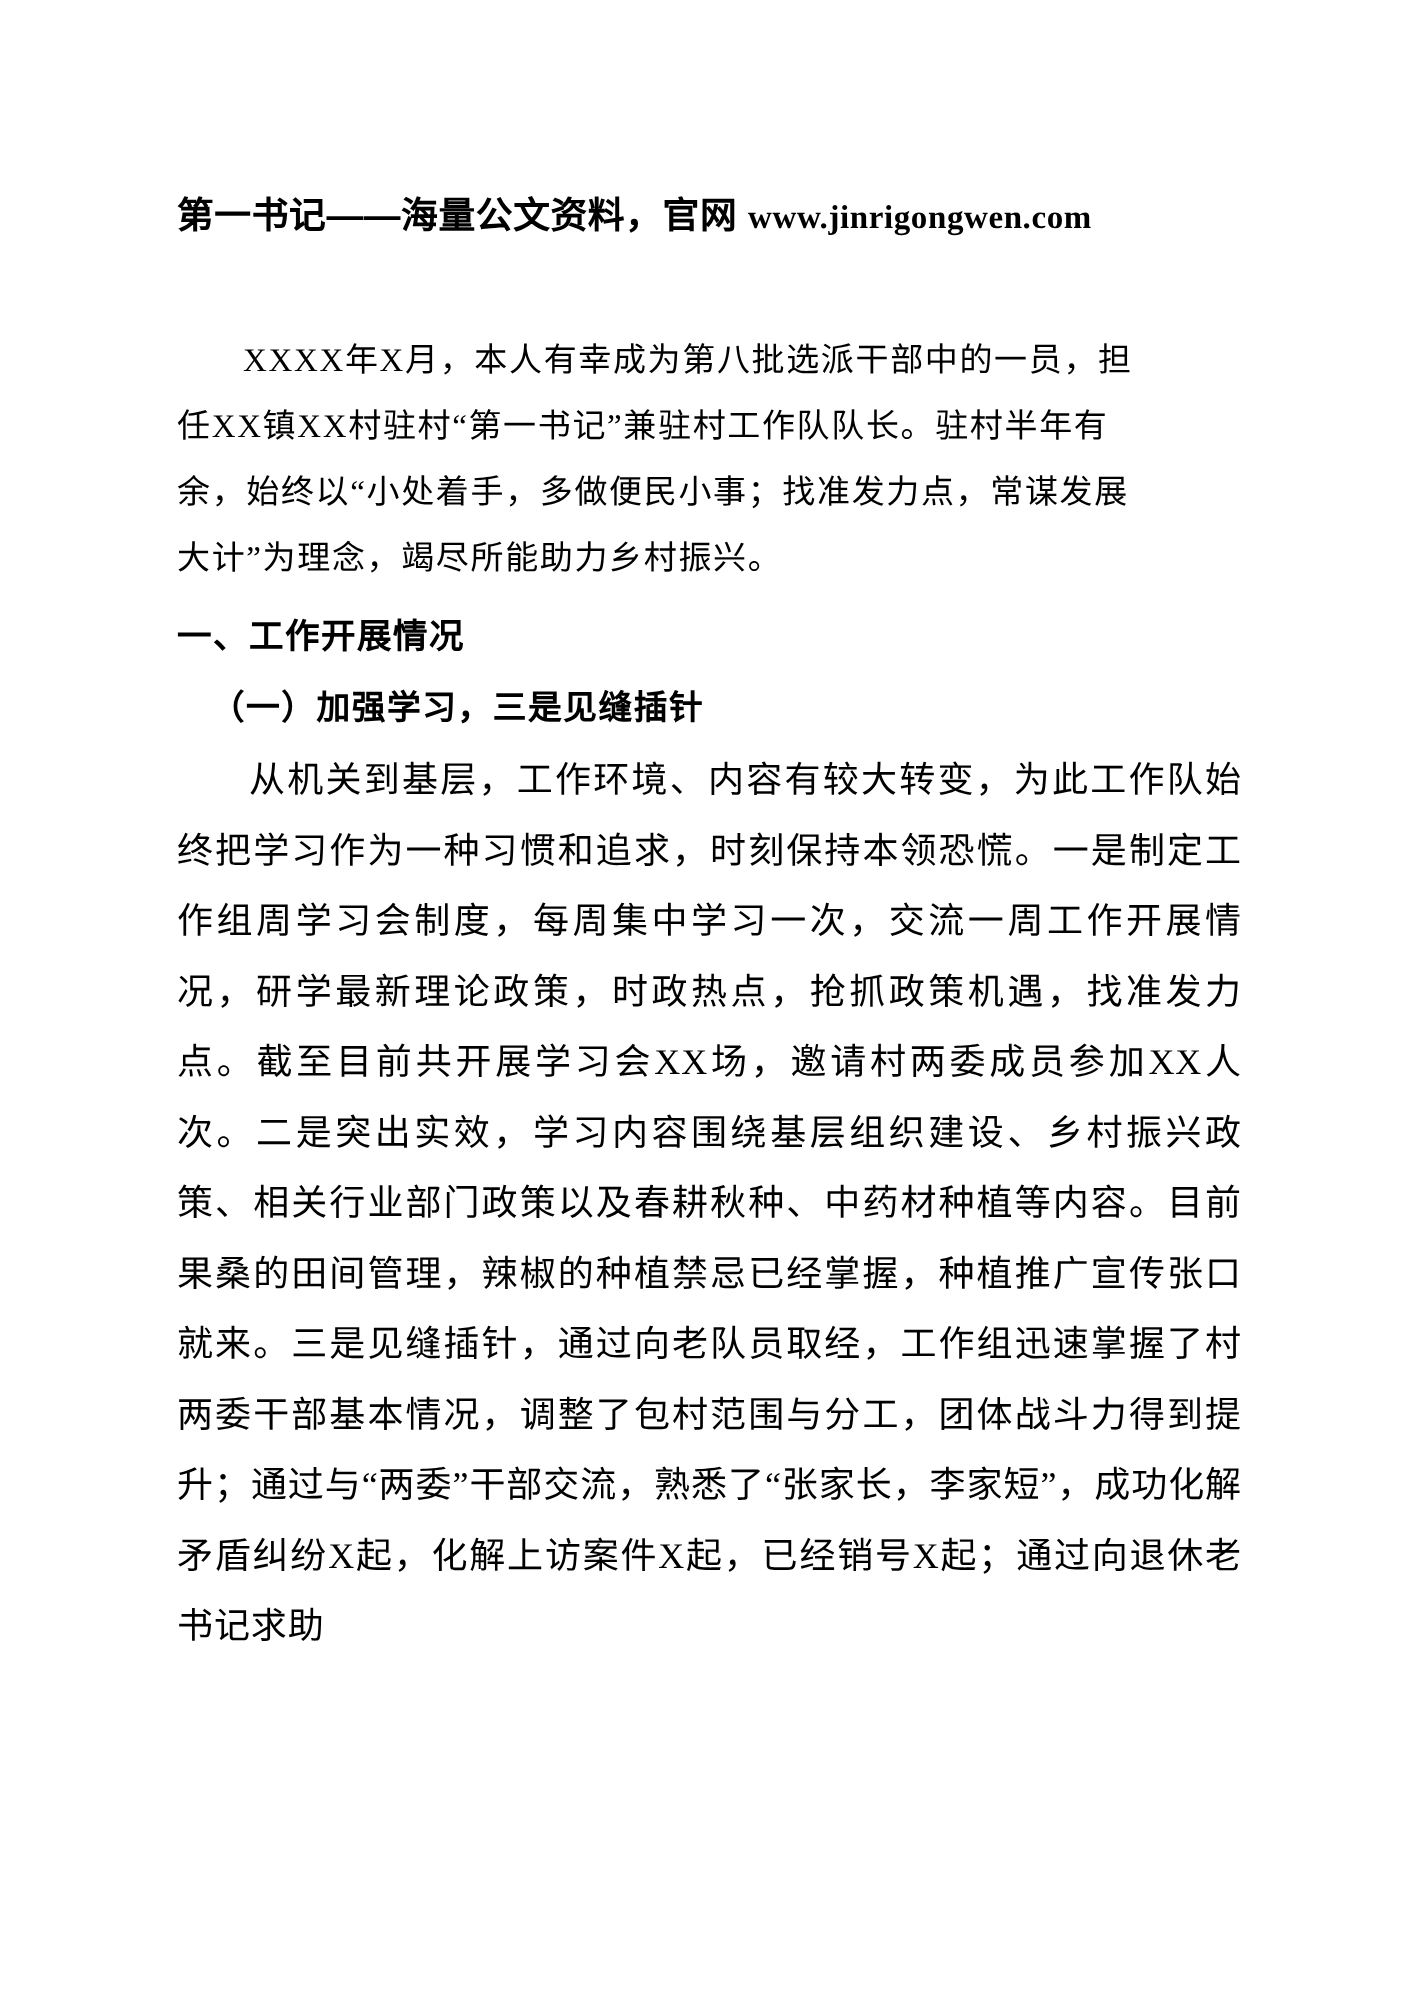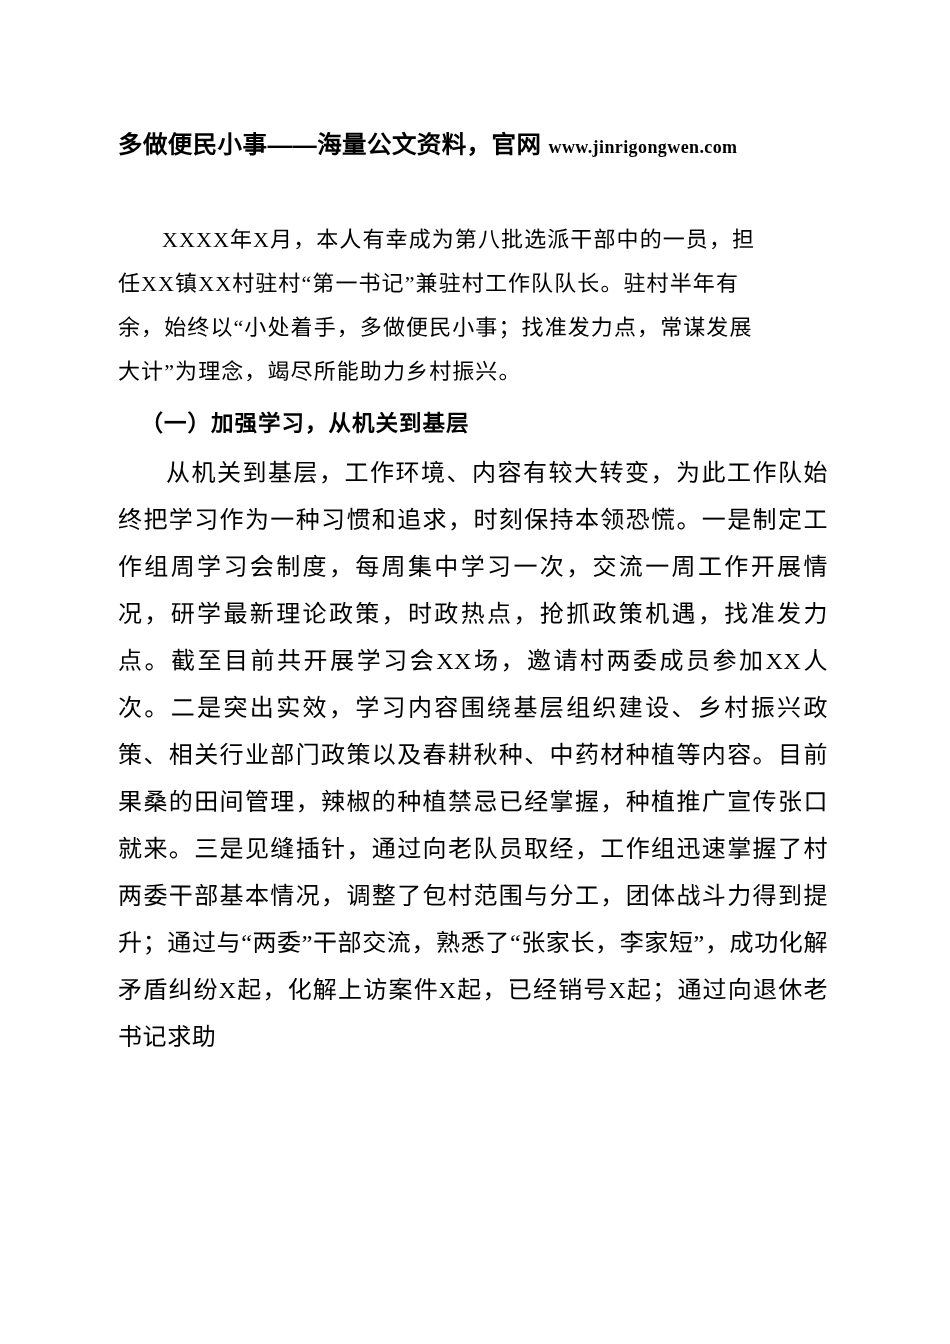--- a/index.html
+++ b/index.html
@@ -34,21 +34,21 @@
     font-size: 24.5px;
     letter-spacing: 0.4px;
     line-height: 1.4;
     color: #000;
     margin-bottom: 56px;
     white-space: nowrap;
   }
   .site-header .url {
     font-family: "Liberation Serif", "DejaVu Serif", serif;
     font-weight: bold;
-    font-size: 18px;
+    font-size: 22px;
   }
   .doc-title {
     font-size: 22px;
     line-height: 44px;
     letter-spacing: 1.2px;
     text-indent: 2em;
     margin: 0 0 4px 0;
     width: 640px;
   }
   .lead {
@@ -86,25 +86,26 @@
     margin: 2px 16px 0 0;
   }
 </style>
 </head>
 <body>
 
 <div class="page">
   <div class="content">
 
     <div class="site-header">
-      <span>多做便民小事——海量公文资料，官网 </span><span class="url">www.jinrigongwen.com</span>
+      <span>第一书记——海量公文资料，官网 </span><span class="url">www.jinrigongwen.com</span>
     </div>
 
 
     <p class="lead">XXXX年X月，本人有幸成为第八批选派干部中的一员，担任XX镇XX村驻村“第一书记”兼驻村工作队队长。驻村半年有余，始终以“小处着手，多做便民小事；找准发力点，常谋发展大计”为理念，竭尽所能助力乡村振兴。</p>
 
+    <p class="h1">一、工作开展情况</p>
 
-    <p class="h2">（一）加强学习，从机关到基层</p>
+    <p class="h2">（一）加强学习，三是见缝插针</p>
 
     <p class="body-par">从机关到基层，工作环境、内容有较大转变，为此工作队始终把学习作为一种习惯和追求，时刻保持本领恐慌。一是制定工作组周学习会制度，每周集中学习一次，交流一周工作开展情况，研学最新理论政策，时政热点，抢抓政策机遇，找准发力点。截至目前共开展学习会XX场，邀请村两委成员参加XX人次。二是突出实效，学习内容围绕基层组织建设、乡村振兴政策、相关行业部门政策以及春耕秋种、中药材种植等内容。目前果桑的田间管理，辣椒的种植禁忌已经掌握，种植推广宣传张口就来。三是见缝插针，通过向老队员取经，工作组迅速掌握了村两委干部基本情况，调整了包村范围与分工，团体战斗力得到提升；通过与“两委”干部交流，熟悉了“张家长，李家短”，成功化解矛盾纠纷X起，化解上访案件X起，已经销号X起；通过向退休老书记求助</p>
 
   </div>
 </div>
 
 </body></html>

